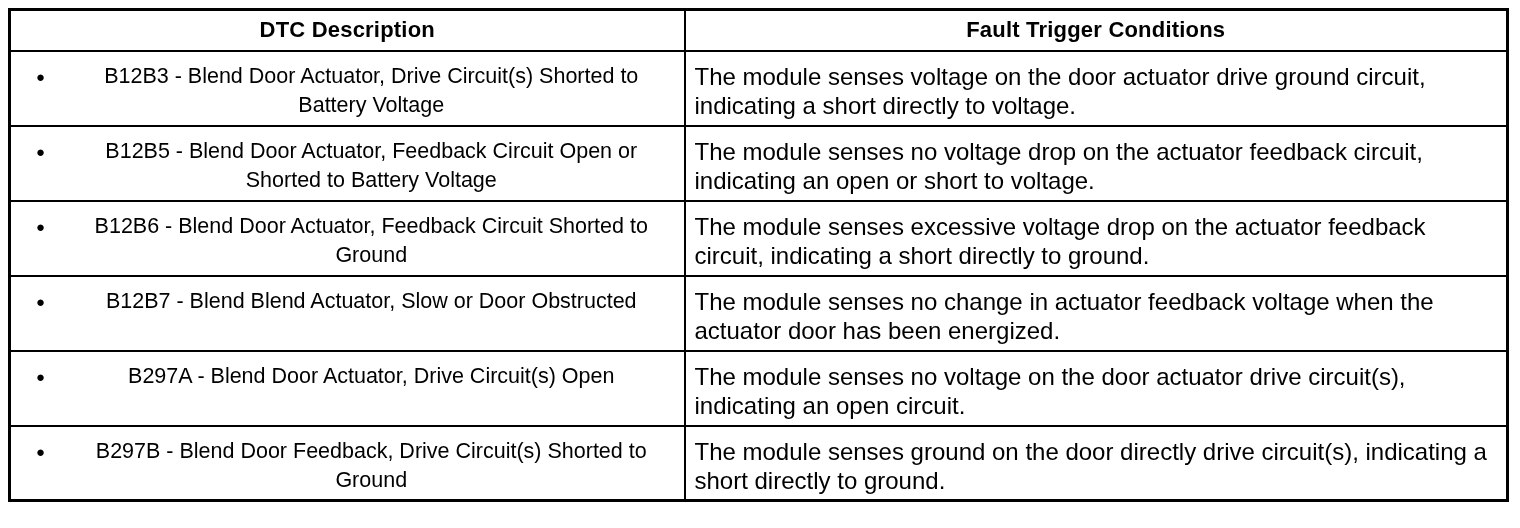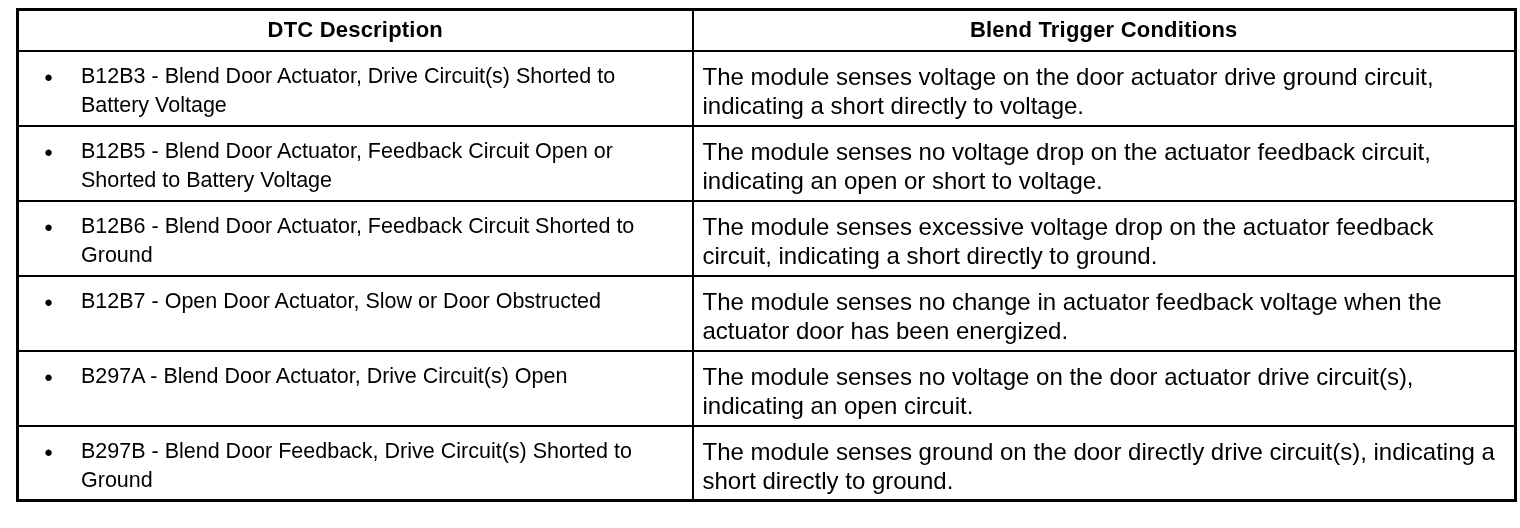--- a/index.html
+++ b/index.html
@@ -14,21 +14,21 @@
   .page {
     position: relative;
     width: 1520px;
     height: 528px;
     background: #ffffff;
   }
   table.dtc-table {
     border-collapse: collapse;
     table-layout: fixed;
     width: 1498px;
-    margin: 8px 0 0 16px;
+    margin: 8px 0 0 8px;
     background: #ffffff;
   }
   table.dtc-table th,
   table.dtc-table td {
     border: 2px solid #000000;
   }
   table.dtc-table {
     border: 3px solid #000000;
   }
   col.dtc-col  { width: 675px; }
@@ -55,40 +55,41 @@
     line-height: 29px;
   }
   .bullet {
     flex: none;
     width: 37px;
     font-size: 15px;
     line-height: 29px;
   }
   .dtc-text {
     flex: 1;
+    text-align: center;
   }
   .cond-inner {
     padding: 10px 18px 0 9px;
     font-size: 24px;
     line-height: 29px;
   }
 </style>
 </head>
 <body>
 
 <div class="page">
   <table class="dtc-table">
     <colgroup>
       <col class="dtc-col">
       <col class="cond-col">
     </colgroup>
     <thead>
       <tr>
         <th>DTC Description</th>
-        <th>Blend Trigger Conditions</th>
+        <th>Fault Trigger Conditions</th>
       </tr>
     </thead>
     <tbody>
       <tr>
         <td>
           <div class="dtc-inner">
             <span class="bullet">●</span>
             <span class="dtc-text">B12B3 - Blend Door Actuator, Drive Circuit(s) Shorted to Battery Voltage</span>
           </div>
         </td>
@@ -115,21 +116,21 @@
           </div>
         </td>
         <td>
           <div class="cond-inner">The module senses excessive voltage drop on the actuator feedback circuit, indicating a short directly to ground.</div>
         </td>
       </tr>
       <tr>
         <td>
           <div class="dtc-inner">
             <span class="bullet">●</span>
-            <span class="dtc-text">B12B7 - Open Door Actuator, Slow or Door Obstructed</span>
+            <span class="dtc-text">B12B7 - Blend Blend Actuator, Slow or Door Obstructed</span>
           </div>
         </td>
         <td>
           <div class="cond-inner">The module senses no change in actuator feedback voltage when the actuator door has been energized.</div>
         </td>
       </tr>
       <tr>
         <td>
           <div class="dtc-inner">
             <span class="bullet">●</span>

